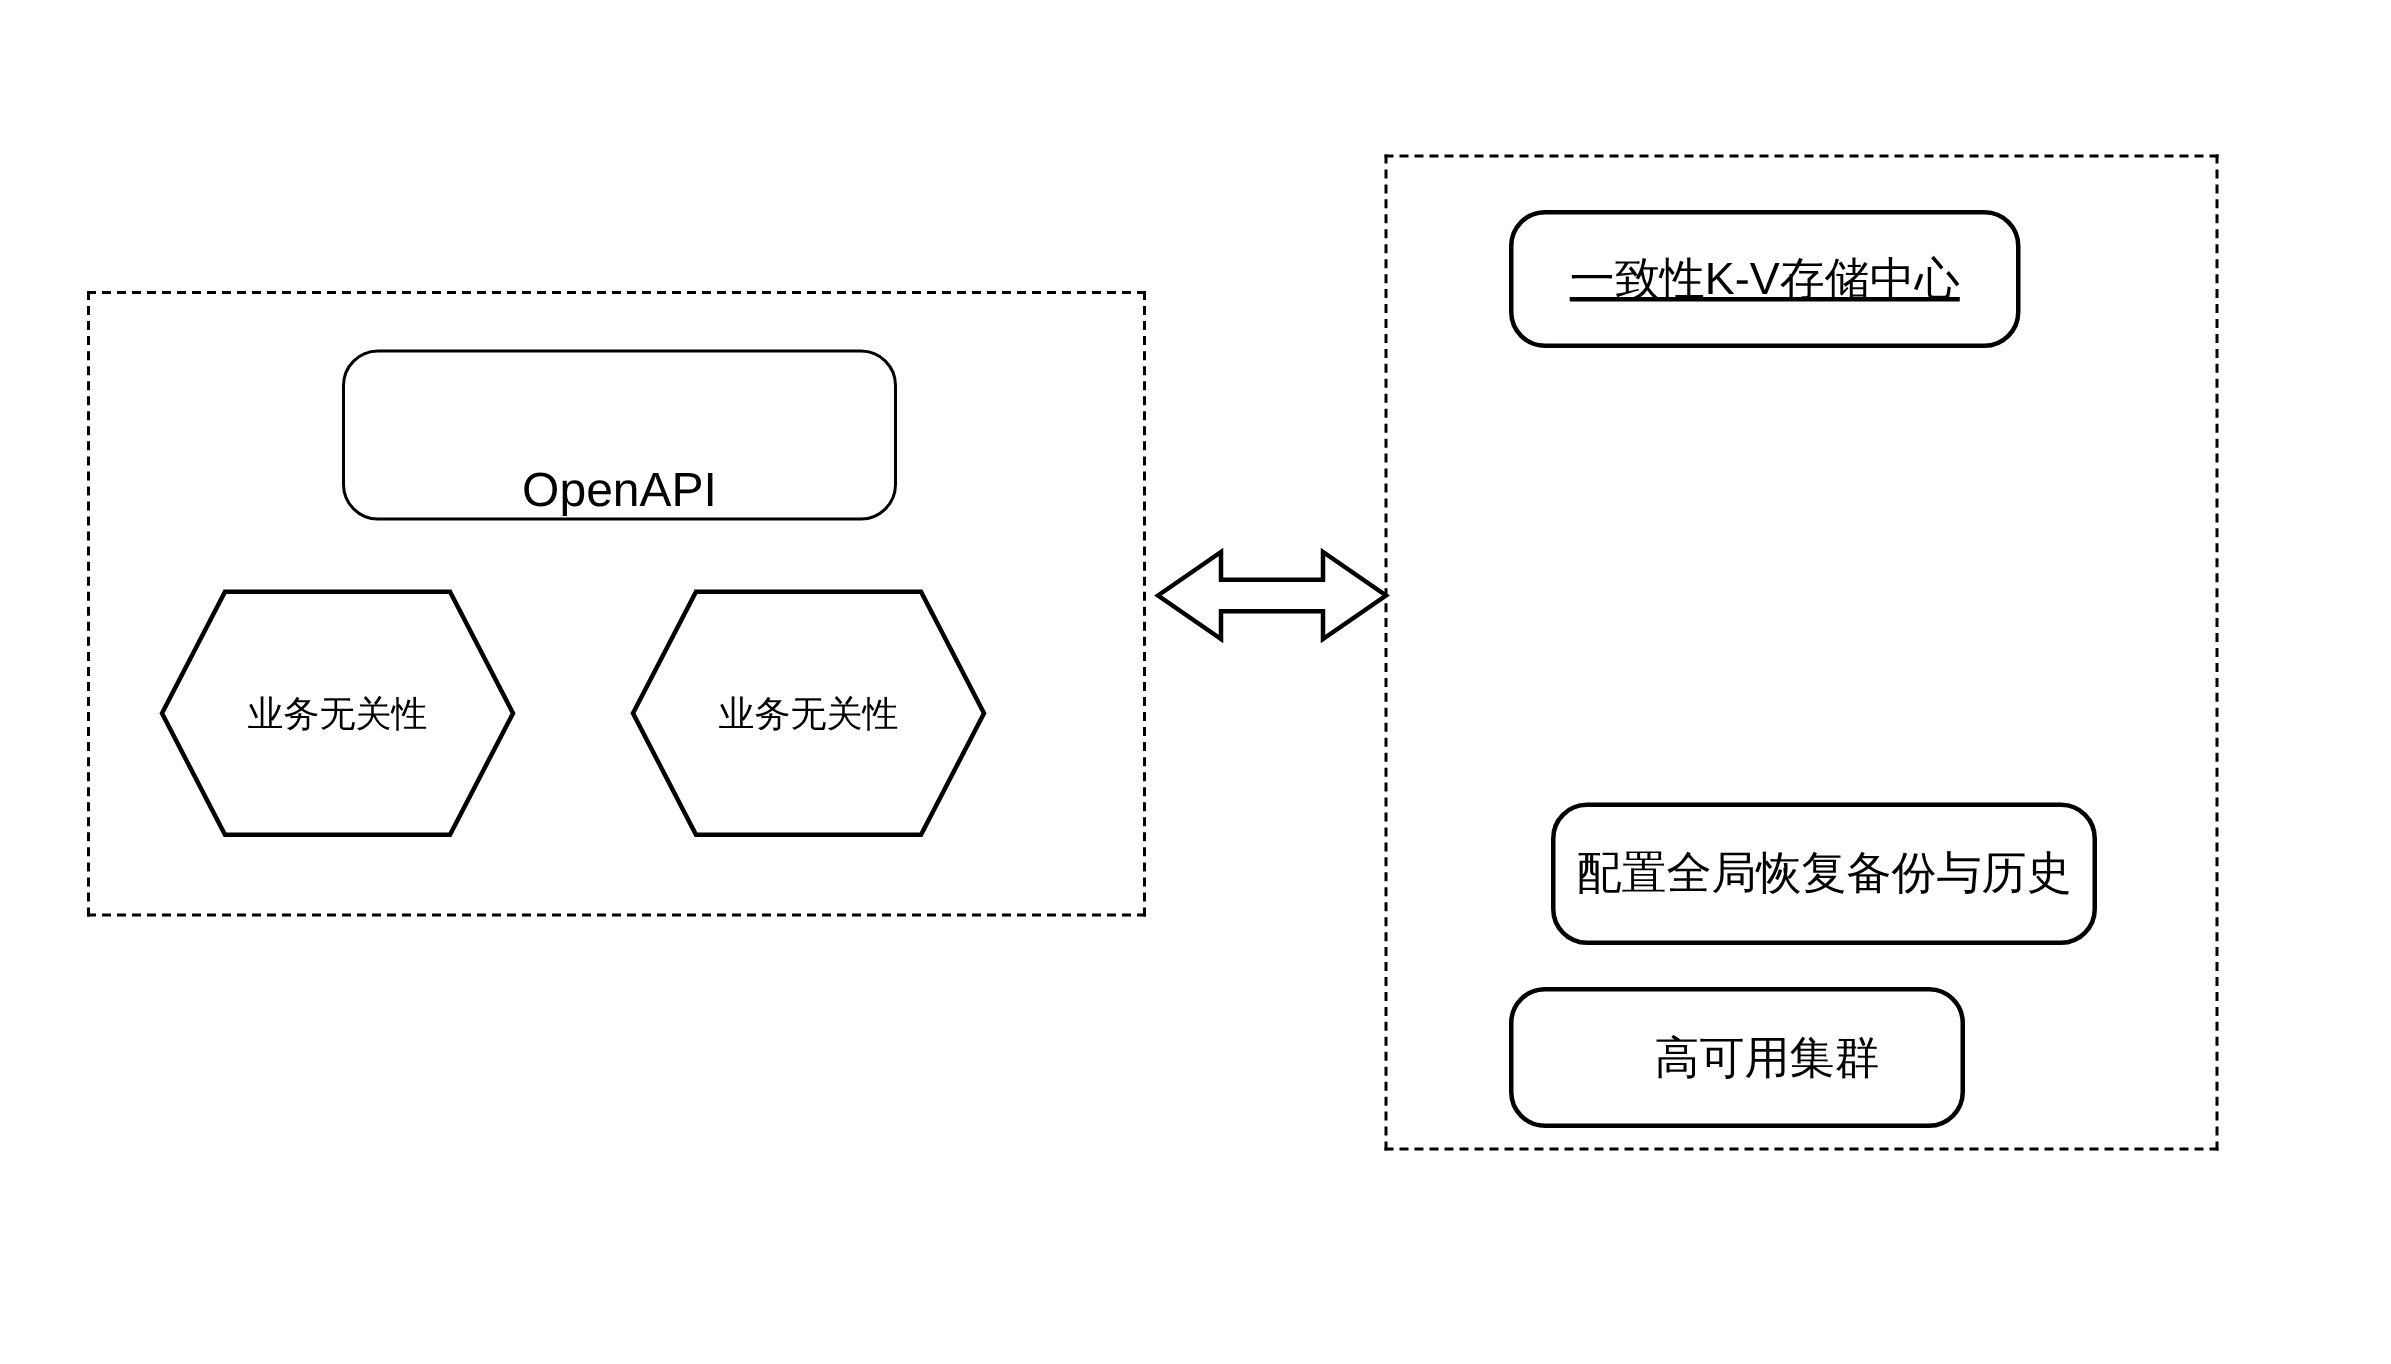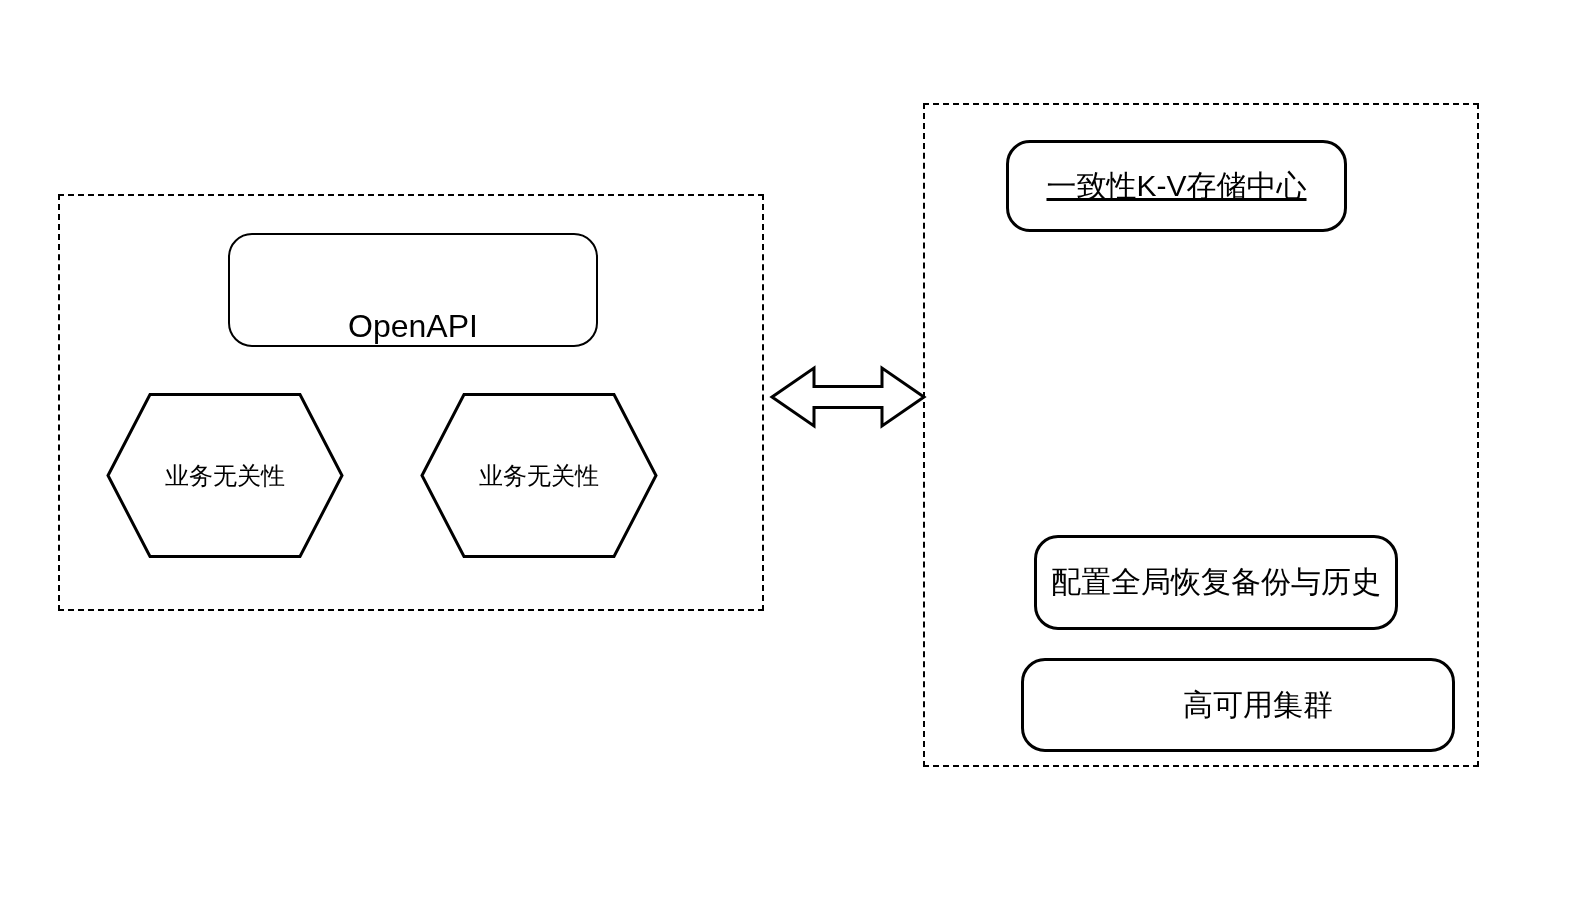--- a/index.html
+++ b/index.html
@@ -77,21 +77,21 @@
     font-size: 24px;
     white-space: nowrap;
   }
   .hex-1 { left: 45px; top: 196px; }
   .hex-2 { left: 359px; top: 196px; }
 
   .feature-1 { left: 81px; top: 35px;  width: 341px; height: 92px; text-decoration: underline; }
   .feature-2 { left: 82px; top: 167px; width: 340px; height: 91px; }
   .feature-3 { left: 85px; top: 309px; width: 353px; height: 95px; }
   .feature-4 { left: 81px; top: 430px; width: 364px; height: 95px; margin-left: 28px; }
-  .feature-5 { left: 96px; top: 553px; width: 434px; height: 94px; padding-left: 40px; }
+  .feature-5 { left: 81px; top: 553px; width: 304px; height: 94px; padding-left: 40px; }
 
   .arrow-wrap {
     position: absolute;
     left: 769px;
     top: 364px;
     width: 158px;
     height: 66px;
   }
   .arrow-wrap svg {
     width: 100%;

